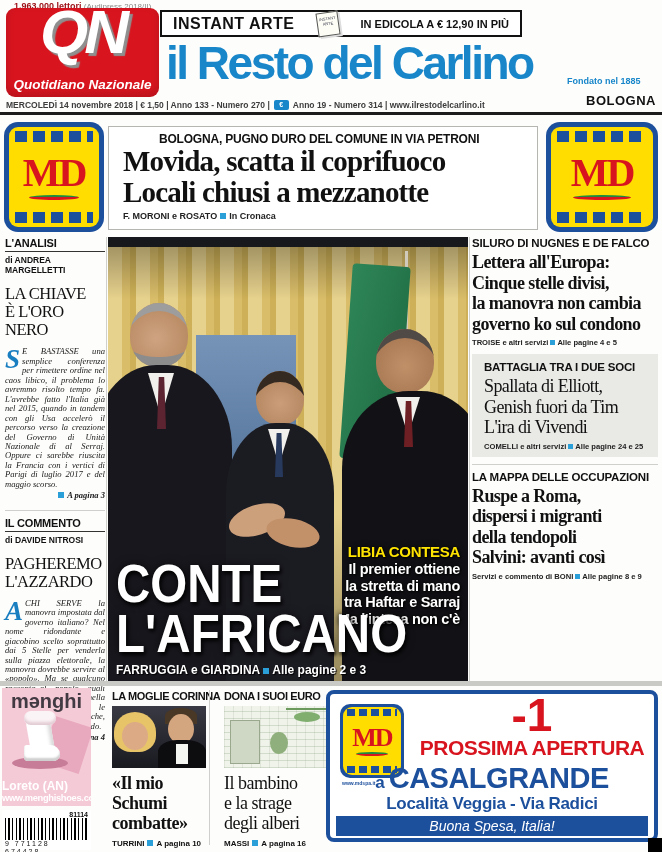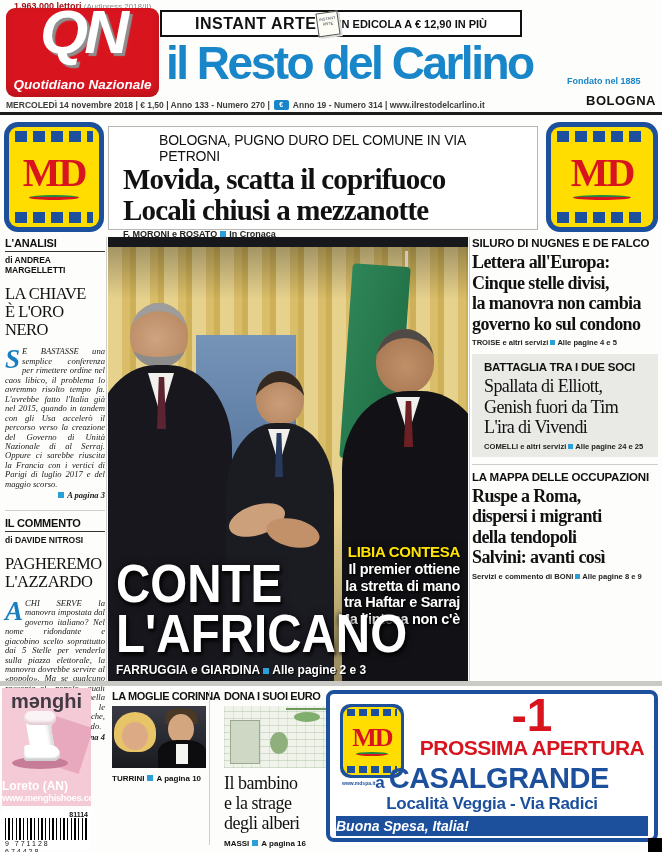--- a/index.html
+++ b/index.html
@@ -4,21 +4,21 @@
 <style>
   html,body{margin:0;padding:0;background:#e9e9e9;}
   *{box-sizing:border-box;}
   #page{position:relative;width:662px;height:852px;background:#fdfdfc;margin:0 auto;
         font-family:"Liberation Sans",sans-serif;color:#111;overflow:hidden;}
 
   
   .readers{position:absolute;left:14px;top:1px;font-size:9px;font-weight:bold;color:#9c1016;}
   .readers .src{color:#8a8a8a;font-weight:normal;font-size:8px;}
   .promo-box{position:absolute;left:160px;top:10px;width:362px;height:27px;border:2px solid #111;
-             background:#fff;display:flex;align-items:center;justify-content:center;gap:0;}
+             background:#fff;display:flex;align-items:center;justify-content:center;gap:22px;}
   .promo-title{font-size:16px;font-weight:bold;letter-spacing:.5px;}
   .promo-book{width:22px;height:24px;border:1px solid #555;background:#fdfdf5;transform:rotate(-8deg);
               box-shadow:2px 2px 0 #ddd;font-size:4px;line-height:5px;text-align:center;color:#445;
               padding-top:3px;overflow:hidden;}
   .promo-price{font-size:11px;font-weight:bold;}
 
   
   .qn-logo{position:absolute;left:6px;top:8px;width:153px;height:89px;background:#d8151f;
            border-radius:9px;overflow:hidden;box-shadow:inset 0 -4px 8px rgba(0,0,0,.15);}
   .qn-letters{position:absolute;left:0;right:0;top:-12px;text-align:center;font-size:62px;font-weight:bold;
@@ -44,21 +44,21 @@
   .md-word{text-align:center;font-size:40px;font-weight:bold;color:#d8151f;letter-spacing:-2px;
            line-height:1;font-family:"Liberation Serif",serif;}
   .md-swoosh{width:56%;height:5px;margin:2px auto 2px auto;border-radius:50%;
              background:linear-gradient(180deg,#1f8a3d 0 50%,#d8151f 50% 100%);}
   .md-left{position:absolute;left:4px;top:122px;width:100px;height:110px;}
   .md-right{position:absolute;left:546px;top:122px;width:112px;height:110px;}
 
   
   .headline-box{position:absolute;left:108px;top:126px;width:430px;height:104px;border:1px solid #b5b5b2;
                 background:#fff;padding:5px 14px;}
-  .story-kicker{font-size:14px;font-weight:normal;letter-spacing:-0.2px;padding-left:36px;}
+  .story-kicker{font-size:12px;font-weight:bold;letter-spacing:-0.2px;padding-left:36px;}
   .story-title{font-family:"Liberation Serif",serif;font-weight:bold;font-size:29px;line-height:1.02;
                letter-spacing:-0.8px;margin-top:1px;}
   .story-byline{margin-top:4px;font-size:9px;font-weight:bold;color:#222;}
   .sq{display:inline-block;width:6px;height:6px;background:#2a9fd8;margin:0 3px;}
 
   
   .vrule{position:absolute;top:237px;height:446px;width:1px;background:#cfcfcc;}
   .left-col{position:absolute;left:5px;top:237px;width:100px;}
   .col-label{font-size:11px;font-weight:bold;letter-spacing:-0.2px;border-bottom:1px solid #333;
              padding-bottom:2px;}
@@ -174,21 +174,21 @@
   .md-count{position:absolute;left:80px;right:0;top:-2px;text-align:center;color:#d8151f;
             font-size:46px;font-weight:bold;line-height:1;}
   .md-line1{position:absolute;left:80px;right:0;top:42px;text-align:center;color:#d8151f;
             font-size:21px;font-weight:bold;letter-spacing:-0.5px;}
   .md-city{position:absolute;left:0;right:0;top:68px;text-align:center;color:#1c4f9c;font-weight:bold;}
   .md-city .pre{font-size:17px;margin-right:4px;}
   .md-city .city{font-size:29px;letter-spacing:-0.5px;}
   .md-line3{position:absolute;left:0;right:0;top:100px;text-align:center;color:#1c4f9c;
             font-size:17px;font-weight:bold;letter-spacing:-0.3px;}
   .md-slogan{position:absolute;left:6px;right:6px;top:122px;height:20px;background:#1c4f9c;
-             color:#fff;text-align:left;font-size:14px;font-weight:bold;font-style:italic;line-height:20px;}
+             color:#fff;text-align:center;font-size:14px;font-weight:normal;font-style:italic;line-height:20px;}
   .md-stripes{position:absolute;left:6px;right:6px;top:144px;height:4px;
               background:linear-gradient(180deg,#d8151f 0 50%,#ffdd00 50% 100%);}
   .corner-mark{position:absolute;left:648px;top:838px;width:14px;height:14px;background:#000;}
 </style>
 </head>
 <body>
 
 <div id="page">
 
   <div class="readers"><span>1.963.000 lettori</span><span class="src"> (Audipress 2018/II)</span></div>
@@ -364,20 +364,25 @@
 
   <div class="mini-col corinna">
     <div class="mini-kicker">LA MOGLIE CORINNA</div>
     <div class="mini-photo c-photo">
       <div class="c-hair"></div>
       <div class="c-face"></div>
       <div class="c-hair2"></div>
       <div class="c-face2"></div>
       <div class="c-suit"></div>
       <div class="c-shirt"></div>
+    </div>
+    <div class="mini-lines bold">
+      <span>«Il mio</span>
+      <span>Schumi</span>
+      <span>combatte»</span>
     </div>
     <div class="mini-byline"><span>TURRINI</span><span class="sq"></span><span>A pagina 10</span></div>
   </div>
 
   <div class="bvrule"></div>
 
   <div class="mini-col dona">
     <div class="mini-kicker">DONA I SUOI EURO</div>
     <div class="mini-photo d-photo">
       <div class="d-scribble"></div>

